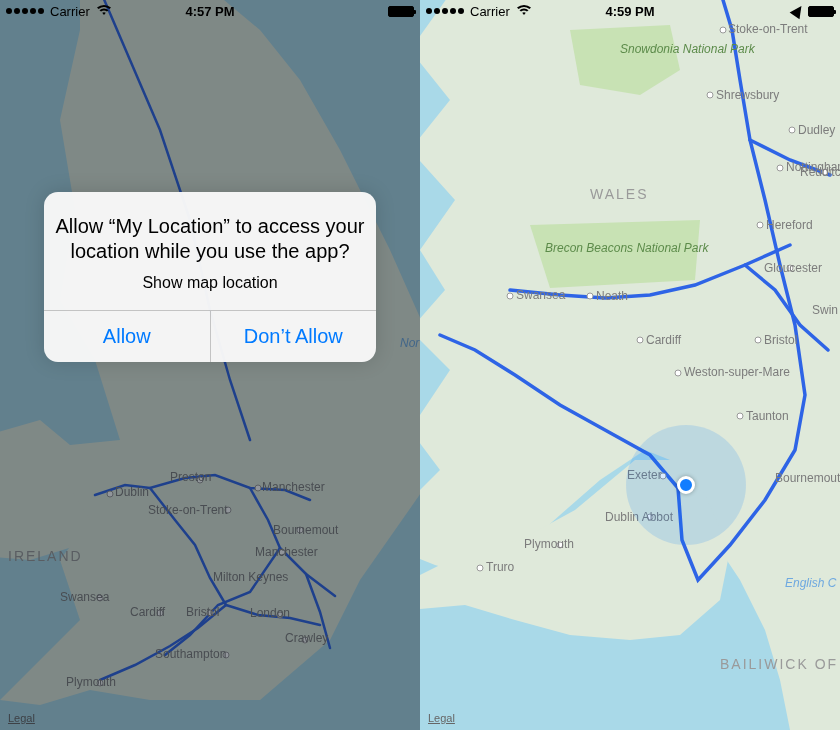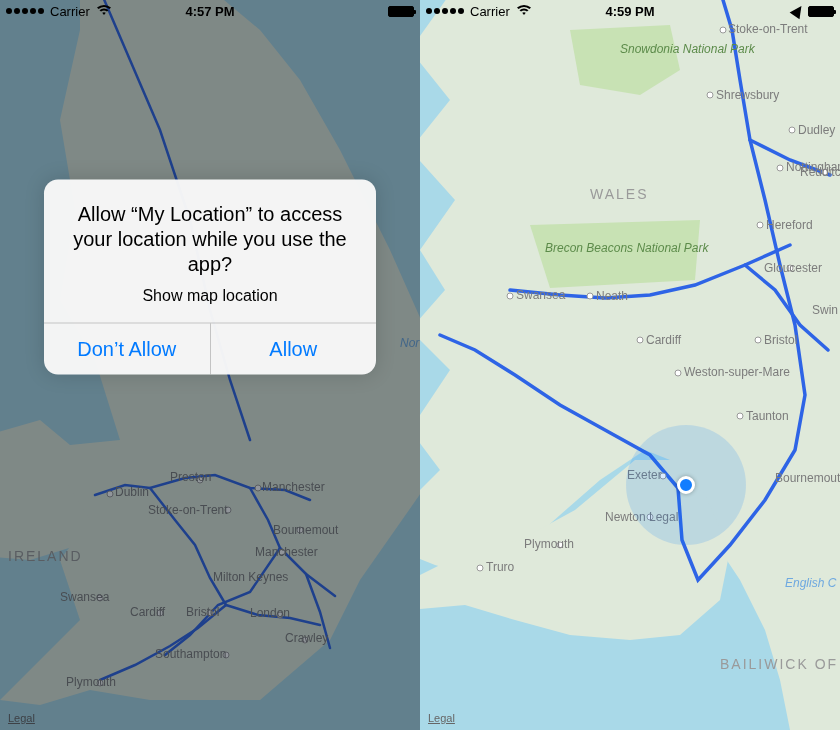--- a/index.html
+++ b/index.html
@@ -126,21 +126,21 @@
       position: absolute;
       left: 50%; top: 38%;
       transform: translate(-50%,-50%);
       width: 332px;
       background: rgba(248,248,248,0.97);
       border-radius: 14px;
       z-index: 20;
       overflow: hidden;
       box-shadow: 0 0 20px rgba(0,0,0,0.15);
     }
-    .alert-body { padding: 22px 16px 18px; text-align: center; }
+    .alert-body { padding: 22px 4px 18px; text-align: center; }
     .alert-title {
       font-size: 20px;
       line-height: 1.25;
       font-weight: 500;
       color: #000;
     }
     .alert-msg {
       margin-top: 10px;
       font-size: 16px;
       color: #000;
@@ -248,22 +248,22 @@
   </div>
 
   <div class="dim-overlay"></div>
 
   <div class="alert">
     <div class="alert-body">
       <div class="alert-title">Allow “My Location” to access your location while you use the app?</div>
       <div class="alert-msg">Show map location</div>
     </div>
     <div class="alert-btns">
+      <div class="alert-btn">Allow</div>
       <div class="alert-btn">Don’t Allow</div>
-      <div class="alert-btn">Allow</div>
     </div>
   </div>
 </div>
 
 <div class="phone">
 
   <div class="status-bar" style="position:absolute;top:0;left:0;right:0;z-index:50;">
     <div class="status-left">
       <div class="sig-dots">
         <span></span>
@@ -336,21 +336,21 @@
     <div class="dot" style="left:338px;top:340px;"></div>
     <span class="lbl" style="left:344px;top:333px;">Bristol</span>
     <div class="dot" style="left:258px;top:373px;"></div>
     <span class="lbl" style="left:264px;top:365px;">Weston-super-Mare</span>
     <div class="dot" style="left:320px;top:416px;"></div>
     <span class="lbl" style="left:326px;top:409px;">Taunton</span>
     <div class="dot" style="left:243px;top:476px;"></div>
     <span class="lbl" style="left:207px;top:468px;">Exeter</span>
     <span class="lbl" style="left:355px;top:471px;">Bournemout</span>
     <div class="dot" style="left:230px;top:517px;"></div>
-    <span class="lbl" style="left:185px;top:510px;">Newton Legal</span>
+    <span class="lbl" style="left:185px;top:510px;">Dublin Abbot</span>
     <div class="dot" style="left:140px;top:545px;"></div>
     <span class="lbl" style="left:104px;top:537px;">Plymouth</span>
     <div class="dot" style="left:60px;top:568px;"></div>
     <span class="lbl" style="left:66px;top:560px;">Truro</span>
     <span class="lbl water" style="left:365px;top:576px;">English C</span>
     <span class="lbl big" style="left:300px;top:655px;width:140px;text-align:center;line-height:1.3;">BAILIWICK OF GUERNSEY</span>
 
     <a class="legal">Legal</a>
   </div>
 </div>

